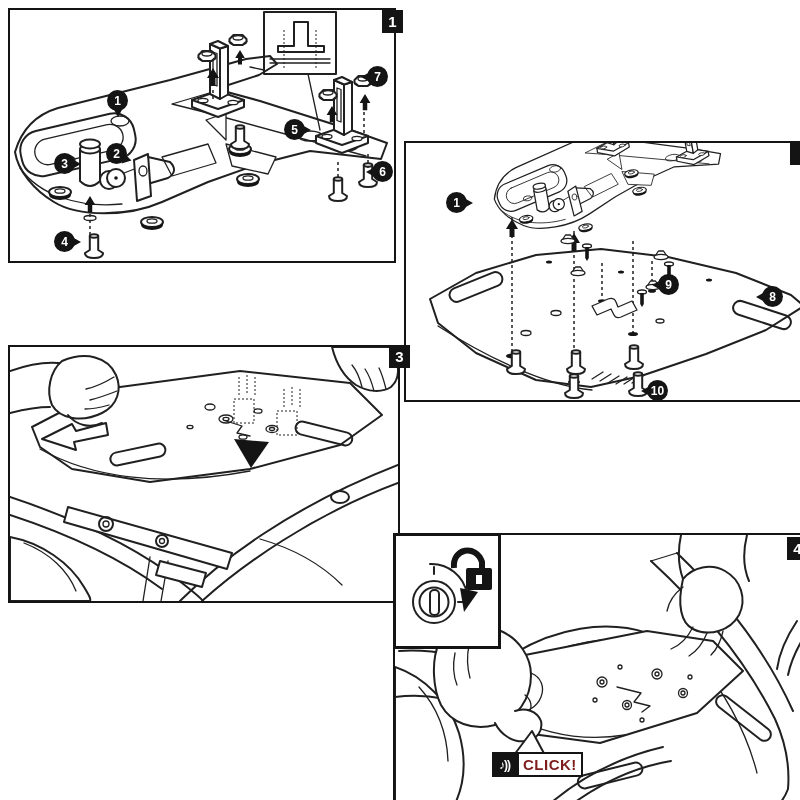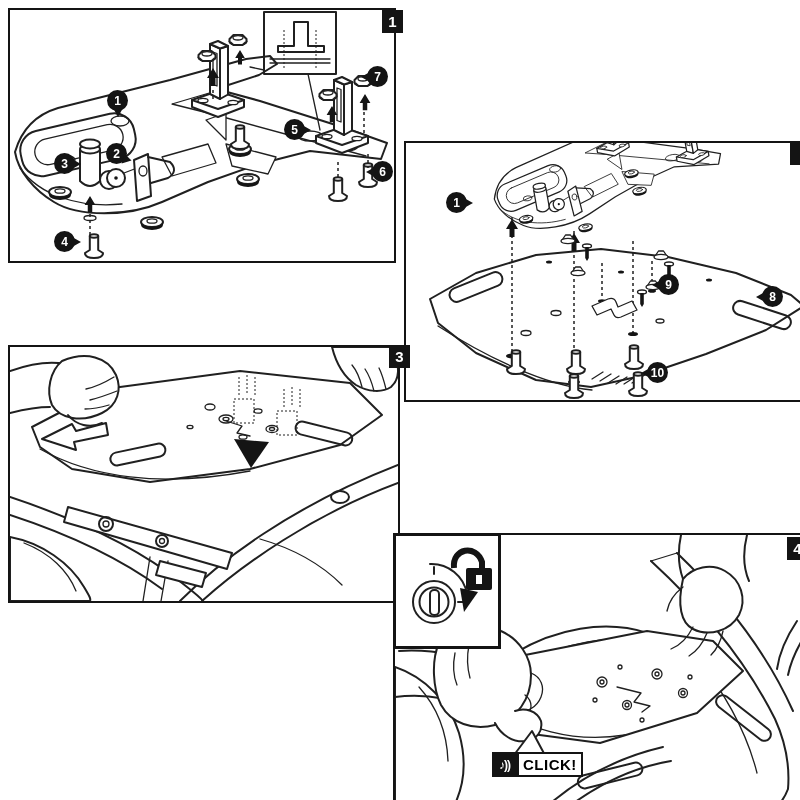--- a/index.html
+++ b/index.html
@@ -33,21 +33,21 @@
   .t-d::after{top:100%;left:50%;margin-left:-5px;margin-top:-3px;border-top:9px solid #141414;}
   .t-dr::after{top:12px;left:12px;border-top:9px solid #141414;transform:rotate(45deg);}
   
   #lockInset{position:absolute;left:-2px;top:-2px;width:102px;height:110px;background:#fff;
              border:3px solid #141414;z-index:15;}
   
   .note-box{position:absolute;left:492px;top:752px;width:25px;height:25px;background:#141414;
             color:#fff;font-size:12px;font-weight:bold;display:flex;align-items:center;
             justify-content:center;z-index:32;letter-spacing:-1px;}
   .click-box{position:absolute;left:517px;top:752px;height:25px;background:#fff;
-             border:2.5px solid #141414;box-sizing:border-box;color:#000000;font-weight:bold;
+             border:2.5px solid #141414;box-sizing:border-box;color:#7f1d1d;font-weight:bold;
              font-size:15px;display:flex;align-items:center;padding:0 4px;z-index:32;
              letter-spacing:.5px;}
 </style>
 </head>
 <body>
 
 <svg width="0" height="0" style="position:absolute" aria-hidden="true">
   <defs>
     <g id="grom">
       <ellipse class="ln" cx="0" cy="0" rx="11" ry="5"></ellipse>
@@ -355,21 +355,21 @@
   <div class="callout t-dr" style="left:106px;top:143px;">2</div>
   <div class="callout t-r" style="left:54px;top:153px;">3</div>
   <div class="callout t-r" style="left:54px;top:231px;">4</div>
   <div class="callout t-r" style="left:284px;top:119px;">5</div>
   <div class="callout t-l" style="left:372px;top:161px;">6</div>
   <div class="callout t-l" style="left:367px;top:66px;">7</div>
 
   <div class="callout t-r" style="left:446px;top:192px;">1</div>
   <div class="callout t-l" style="left:762px;top:286px;">8</div>
   <div class="callout t-l" style="left:658px;top:274px;">9</div>
-  <div class="callout t-l" style="left:647px;top:362px;">10</div>
+  <div class="callout t-l" style="left:647px;top:380px;">10</div>
 
   <div class="note-box">
       <span>♪))</span>
     </div>
   <div class="click-box">
       <span>CLICK!</span>
     </div>
 
 </div>
 

